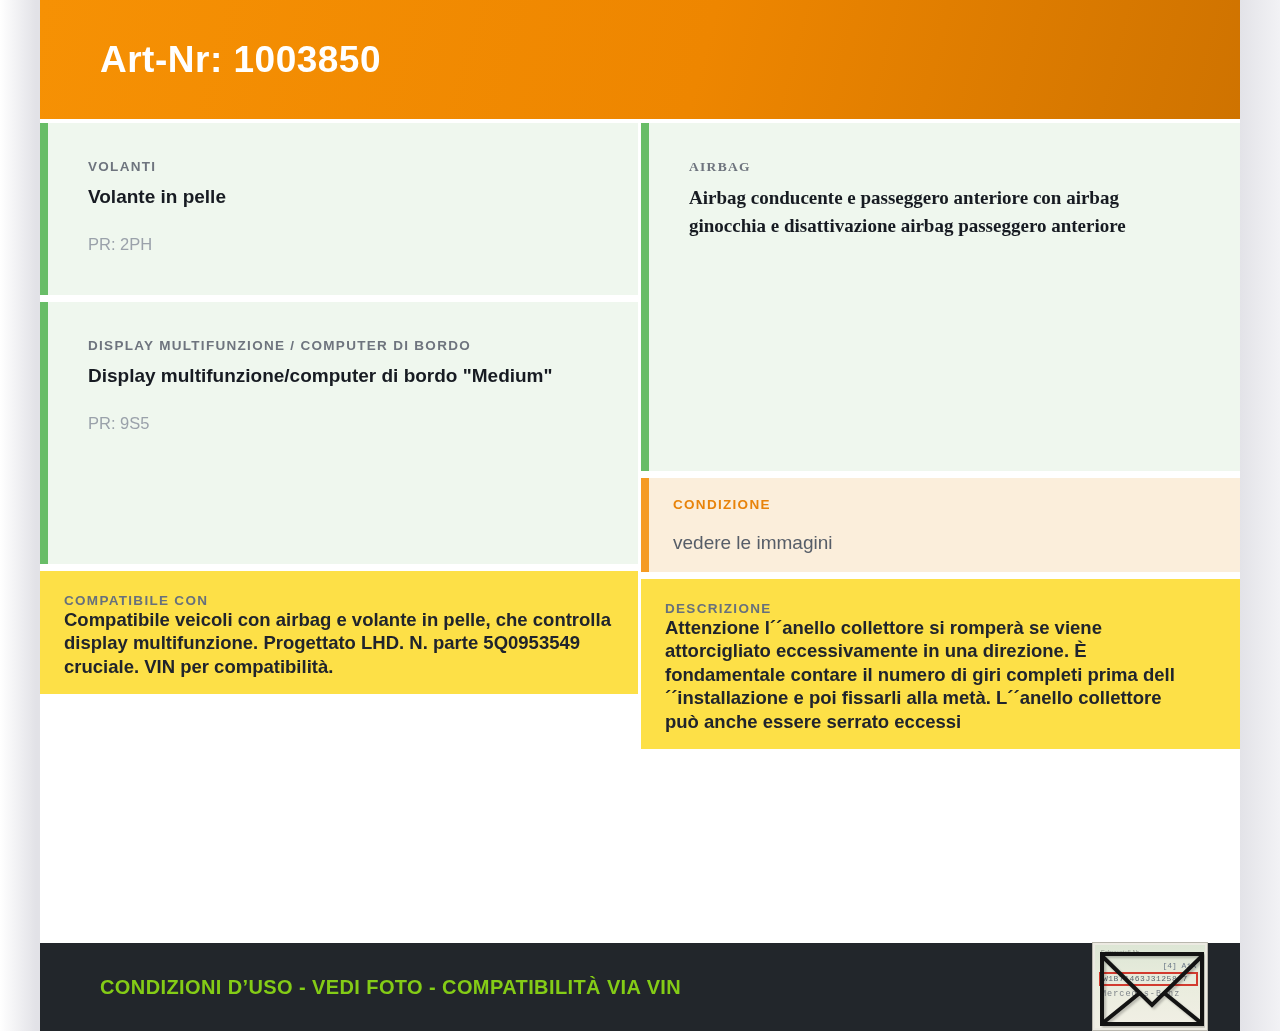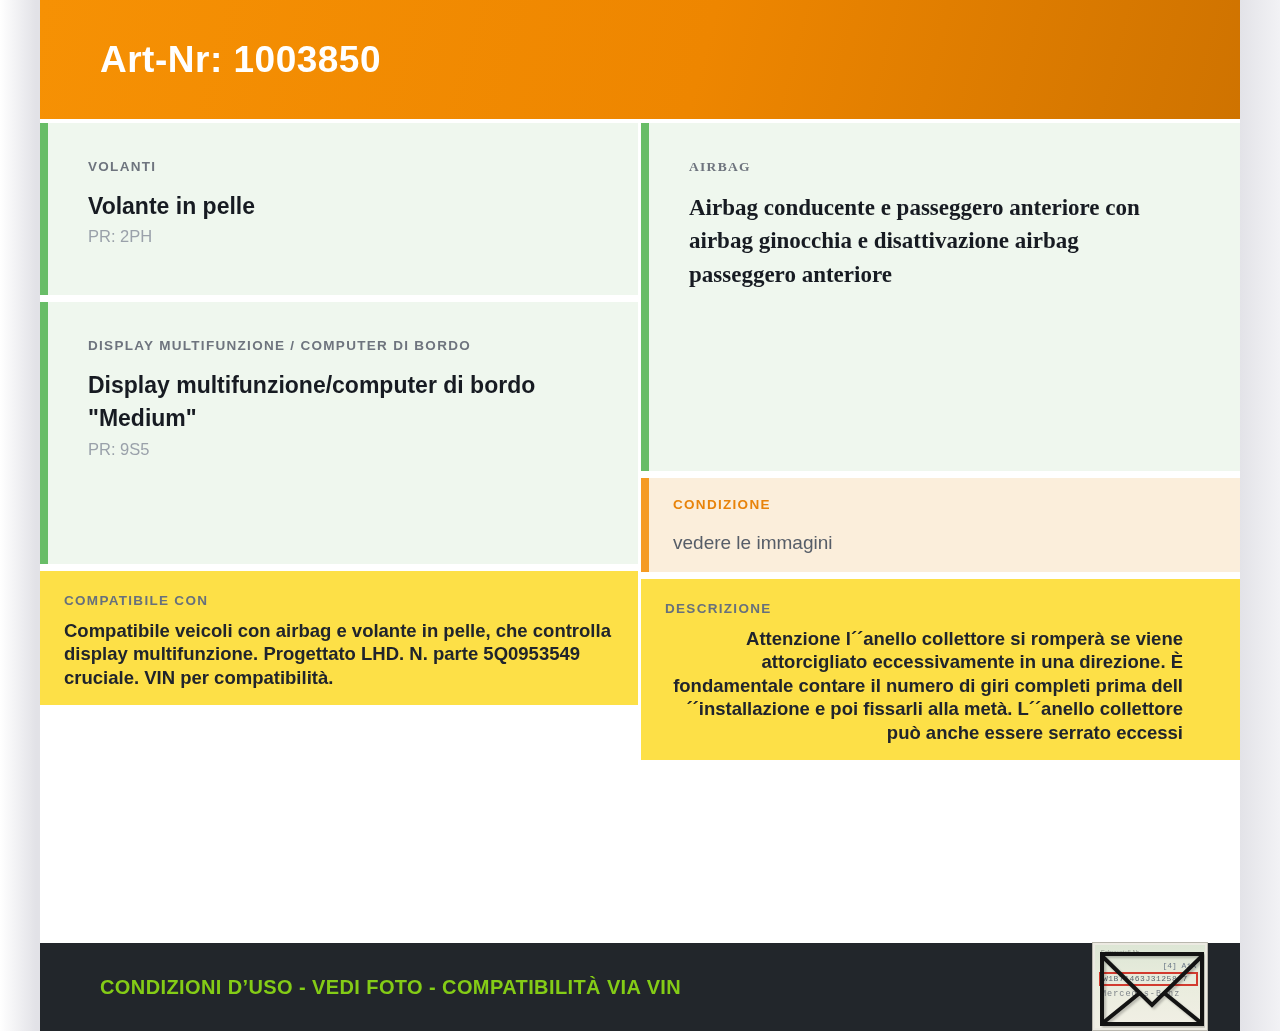--- a/index.html
+++ b/index.html
@@ -43,32 +43,32 @@
     padding:19px 24px 16px 24px;
   }
   .card.plain { background:#fde047; padding:22px 24px 16px 24px; }
   .card-label {
     font-size:13.5px; font-weight:bold; letter-spacing:1.3px;
     color:var(--label-gray,#6e747e); text-transform:uppercase;
   }
   .card.orange .card-label { color:var(--cond-label,#e8830a); }
   .card.plain  .card-label { color:#67707c; }
   .card-title {
-    margin-top:16px; font-size:23px; font-weight:bold; line-height:1.45;
+    margin-top:9px; font-size:19px; font-weight:bold; line-height:1.45;
     color:var(--title-dark,#171b22); max-width:475px;
   }
   .card-pr {
-    margin-top:4px; font-size:16.5px; font-weight:500;
+    margin-top:24px; font-size:16.5px; font-weight:500;
     color:var(--pr-gray,#9aa1aa);
   }
   .card-body {
-    margin-top:11px; font-size:18.5px; font-weight:600; line-height:1.27;
+    font-size:18.5px; font-weight:600; line-height:1.27;
     color:var(--body-dark,#20242c); max-width:548px;
   }
-  .card.plain .card-body.narrow { max-width:518px;text-align:right; }
+  .card.plain .card-body.narrow { max-width:518px; }
   .cond-value { margin-top:20px; font-size:19px; font-weight:500; color:#565d68; }
 
   
   .h-volanti    { min-height:172px; }
   .h-display    { min-height:262px; }
   .h-airbag     { min-height:348px;font-family:Liberation Serif, serif; }
   .h-sterzo     { min-height:173px; }
   .h-condizione { min-height:94px;  }
 
   

